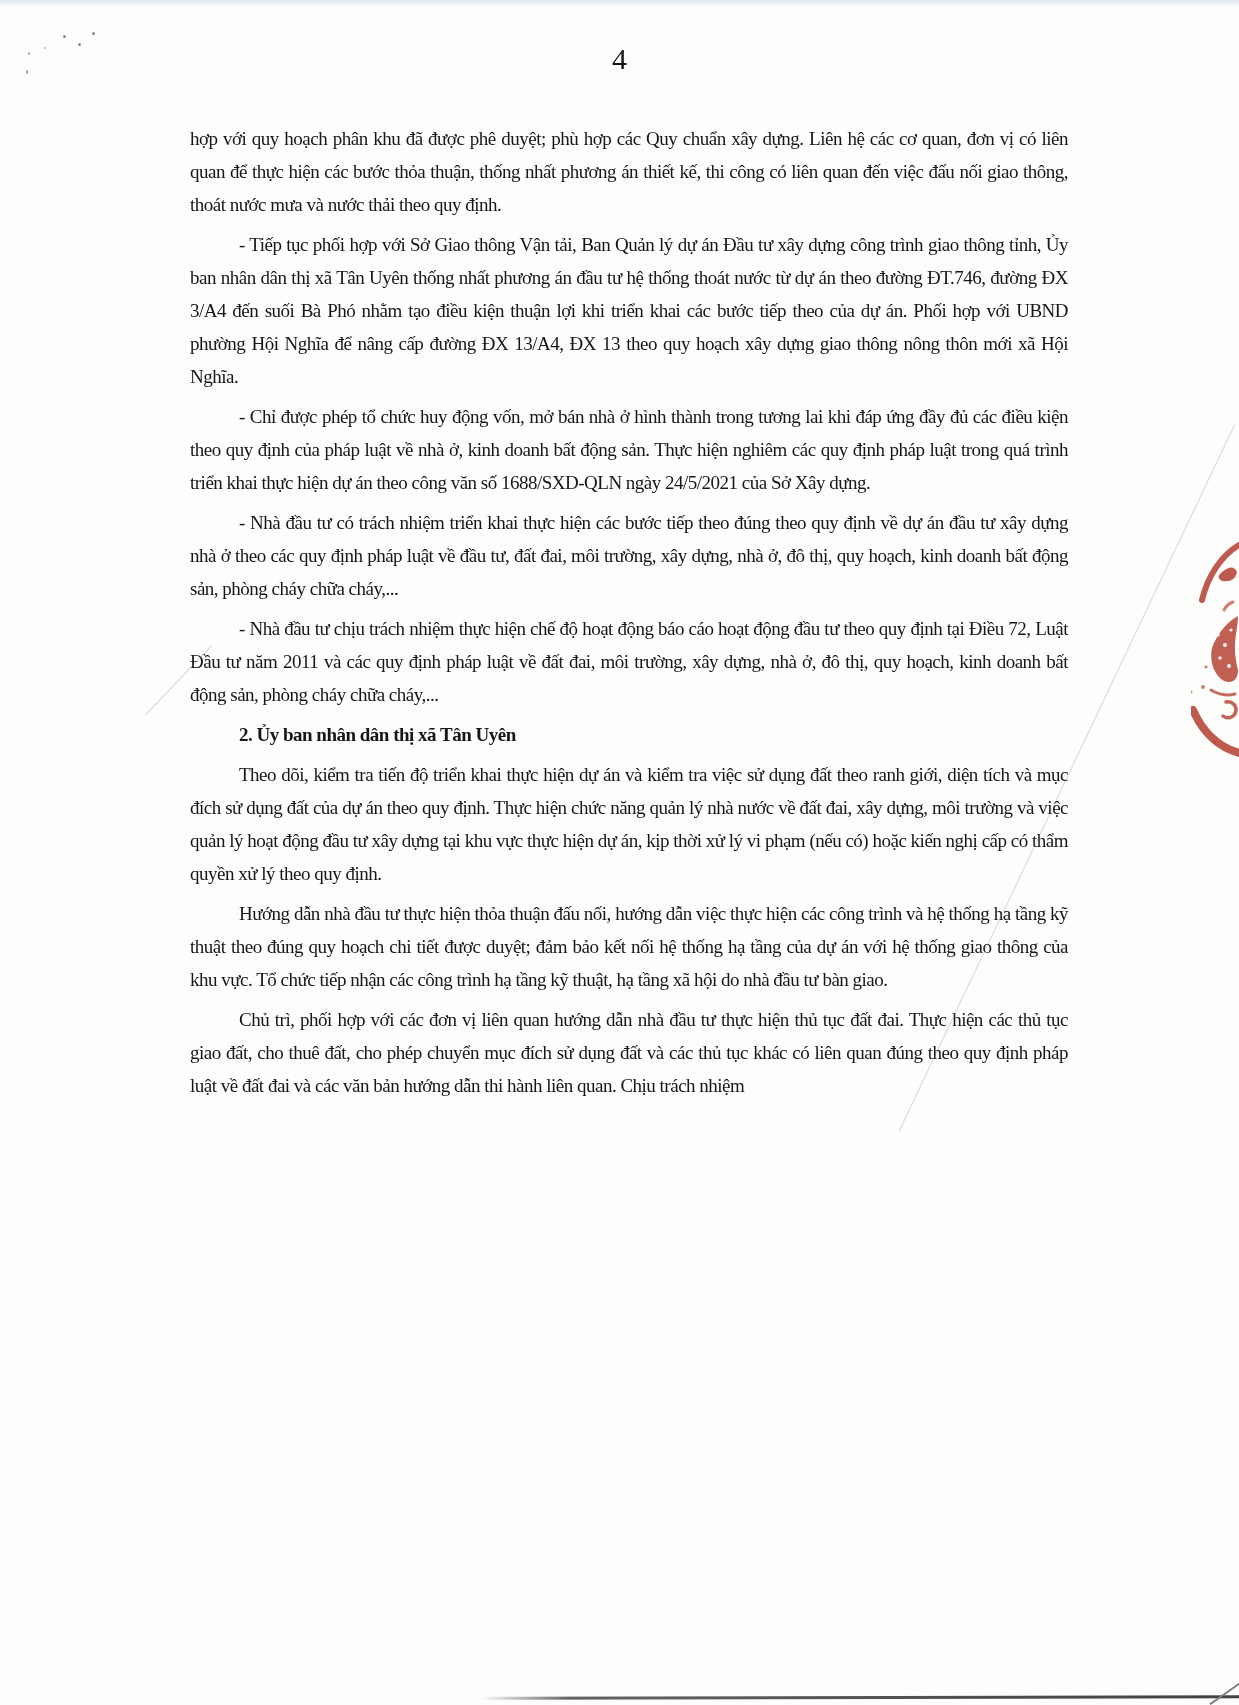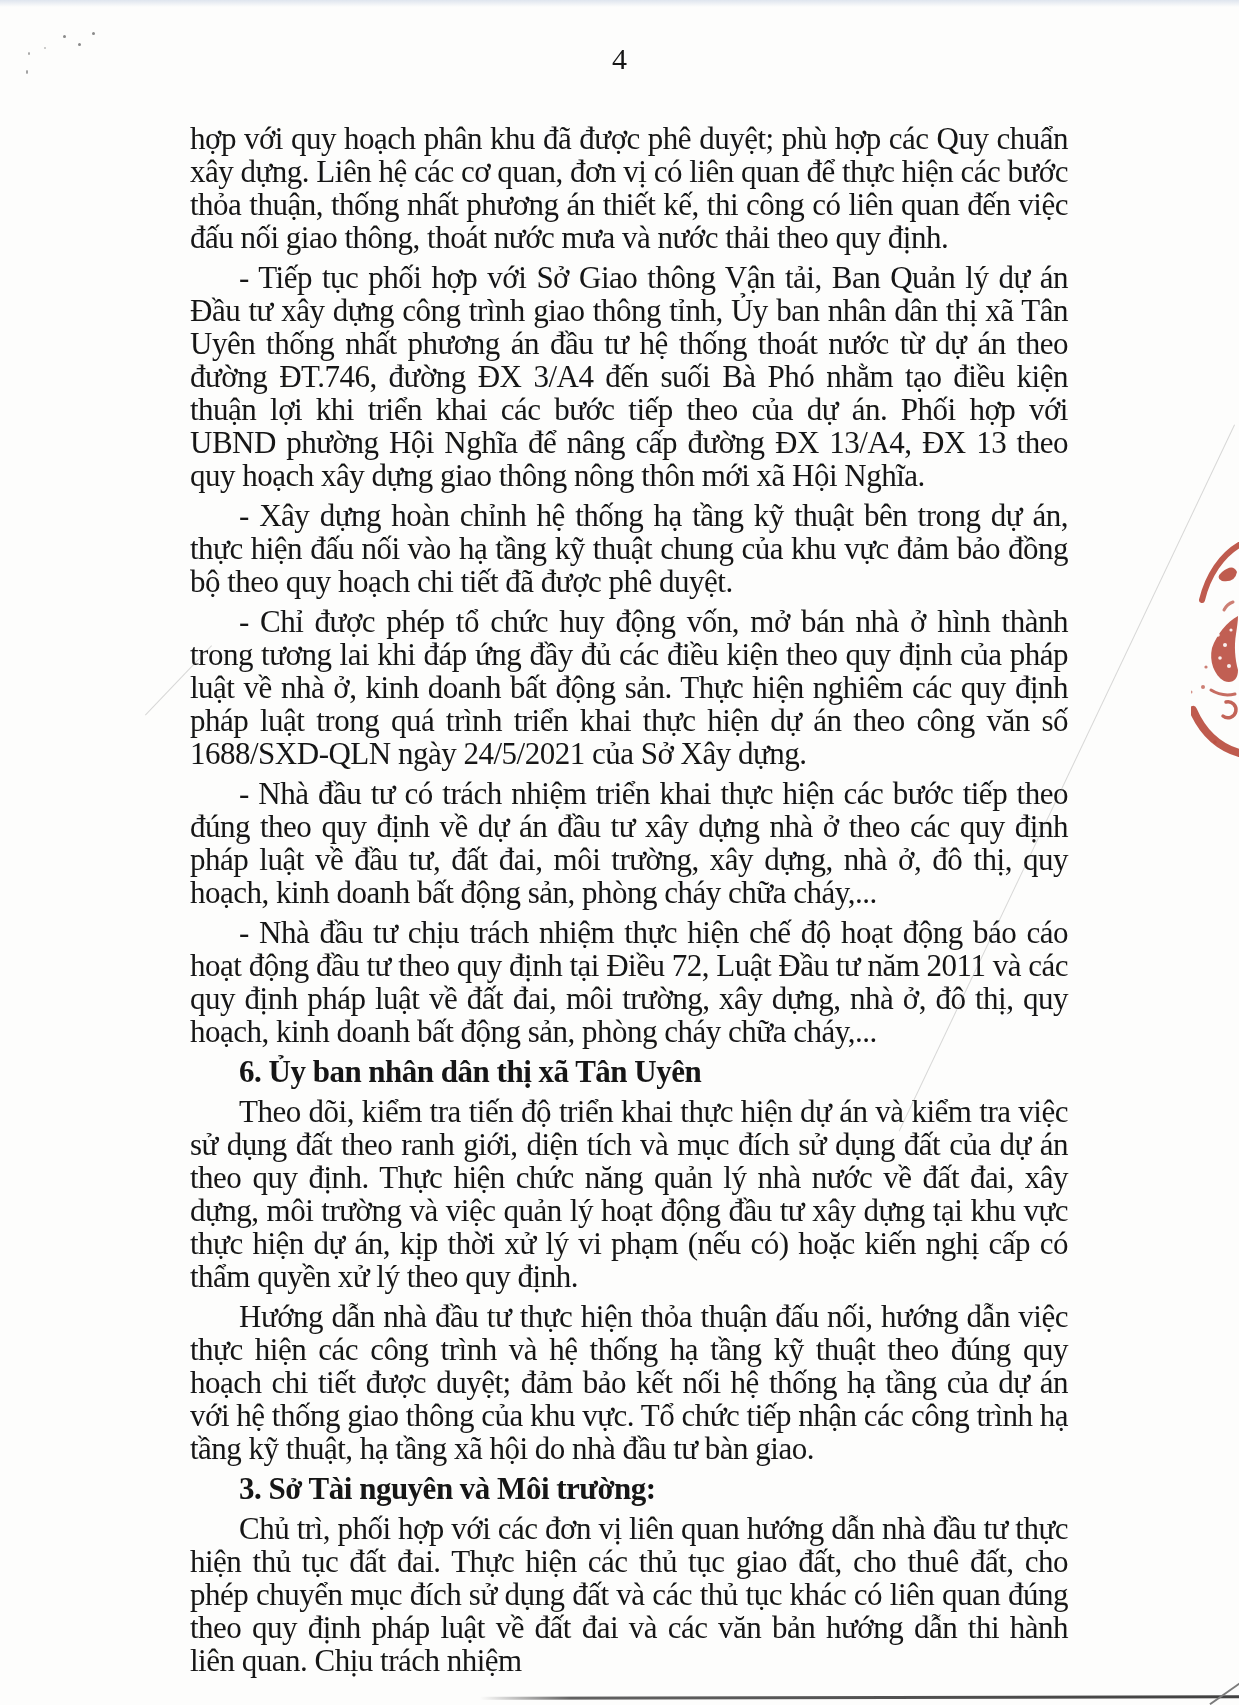--- a/index.html
+++ b/index.html
@@ -19,21 +19,21 @@
   .page-number {
     position: absolute;
     top: 42px; left: 0; width: 100%;
     text-align: center;
     font-size: 30px;
     line-height: 34px;
   }
   .content {
     position: absolute;
     left: 190px; top: 122px; width: 878px;
-    font-size: 31px;
+    font-size: 19px;
     line-height: 33px;
     text-align: justify;
     letter-spacing: -0.5px;
   }
   .content p { margin: 0 0 7px 0; text-indent: 49px; }
   .content p.no-indent { text-indent: 0; }
   .content p.heading { font-weight: bold; }
   .speck { position: absolute; border-radius: 50%; background: #8a8a8a; }
   .crease {
     position: absolute; height: 1px;
@@ -70,28 +70,26 @@
   <div class="speck" style="left:92px; top:32px; width:3px; height:3px;"></div>
   <div class="speck" style="left:28px; top:52px; width:2px; height:3px; background:#a5a5a5;"></div>
   <div class="speck" style="left:26px; top:70px; width:2px; height:4px; background:#9a9a9a;"></div>
   <div class="speck" style="left:44px; top:47px; width:2px; height:2px; background:#bdbdbd;"></div>
 
   <div class="page-number">4</div>
 
   <div class="content">
     <p class="no-indent">hợp với quy hoạch phân khu đã được phê duyệt; phù hợp các Quy chuẩn xây dựng. Liên hệ các cơ quan, đơn vị có liên quan để thực hiện các bước thỏa thuận, thống nhất phương án thiết kế, thi công có liên quan đến việc đấu nối giao thông, thoát nước mưa và nước thải theo quy định.</p>
     <p>- Tiếp tục phối hợp với Sở Giao thông Vận tải, Ban Quản lý dự án Đầu tư xây dựng công trình giao thông tỉnh, Ủy ban nhân dân thị xã Tân Uyên thống nhất phương án đầu tư hệ thống thoát nước từ dự án theo đường ĐT.746, đường ĐX 3/A4 đến suối Bà Phó nhằm tạo điều kiện thuận lợi khi triển khai các bước tiếp theo của dự án. Phối hợp với UBND phường Hội Nghĩa để nâng cấp đường ĐX 13/A4, ĐX 13 theo quy hoạch xây dựng giao thông nông thôn mới xã Hội Nghĩa.</p>
-    <p>- Xây dựng hoàn chỉnh hệ thống hạ tầng kỹ thuật bên trong dự án, thực hiện đấu nối vào hạ tầng kỹ thuật chung của khu vực đảm bảo đồng bộ theo quy hoạch chi tiết đã được phê duyệt.</p>
     <p>- Chỉ được phép tổ chức huy động vốn, mở bán nhà ở hình thành trong tương lai khi đáp ứng đầy đủ các điều kiện theo quy định của pháp luật về nhà ở, kinh doanh bất động sản. Thực hiện nghiêm các quy định pháp luật trong quá trình triển khai thực hiện dự án theo công văn số 1688/SXD-QLN ngày 24/5/2021 của Sở Xây dựng.</p>
     <p>- Nhà đầu tư có trách nhiệm triển khai thực hiện các bước tiếp theo đúng theo quy định về dự án đầu tư xây dựng nhà ở theo các quy định pháp luật về đầu tư, đất đai, môi trường, xây dựng, nhà ở, đô thị, quy hoạch, kinh doanh bất động sản, phòng cháy chữa cháy,...</p>
     <p>- Nhà đầu tư chịu trách nhiệm thực hiện chế độ hoạt động báo cáo hoạt động đầu tư theo quy định tại Điều 72, Luật Đầu tư năm 2011 và các quy định pháp luật về đất đai, môi trường, xây dựng, nhà ở, đô thị, quy hoạch, kinh doanh bất động sản, phòng cháy chữa cháy,...</p>
-    <p class="heading">6. Ủy ban nhân dân thị xã Tân Uyên</p>
+    <p class="heading">2. Ủy ban nhân dân thị xã Tân Uyên</p>
     <p>Theo dõi, kiểm tra tiến độ triển khai thực hiện dự án và kiểm tra việc sử dụng đất theo ranh giới, diện tích và mục đích sử dụng đất của dự án theo quy định. Thực hiện chức năng quản lý nhà nước về đất đai, xây dựng, môi trường và việc quản lý hoạt động đầu tư xây dựng tại khu vực thực hiện dự án, kịp thời xử lý vi phạm (nếu có) hoặc kiến nghị cấp có thẩm quyền xử lý theo quy định.</p>
     <p>Hướng dẫn nhà đầu tư thực hiện thỏa thuận đấu nối, hướng dẫn việc thực hiện các công trình và hệ thống hạ tầng kỹ thuật theo đúng quy hoạch chi tiết được duyệt; đảm bảo kết nối hệ thống hạ tầng của dự án với hệ thống giao thông của khu vực. Tổ chức tiếp nhận các công trình hạ tầng kỹ thuật, hạ tầng xã hội do nhà đầu tư bàn giao.</p>
-    <p class="heading">3. Sở Tài nguyên và Môi trường:</p>
     <p>Chủ trì, phối hợp với các đơn vị liên quan hướng dẫn nhà đầu tư thực hiện thủ tục đất đai. Thực hiện các thủ tục giao đất, cho thuê đất, cho phép chuyển mục đích sử dụng đất và các thủ tục khác có liên quan đúng theo quy định pháp luật về đất đai và các văn bản hướng dẫn thi hành liên quan. Chịu trách nhiệm</p>
   </div>
 
   <svg class="seal" width="48" height="218" viewBox="0 0 48 218" aria-hidden="true">
     <g fill="none" stroke-linecap="round" stroke="#b8493b">
       <path d="M48,3 C31,13 17,33 11,58" stroke-width="6" opacity="0.9"></path>
       <path d="M20,148 q11,7 24,4" stroke-width="3" opacity="0.8"></path>
       <path d="M35,160 a8,8 0 1 1 -3,14" stroke-width="3.5" opacity="0.85"></path>
       <path d="M2,168 C12,191 28,205 48,211" stroke-width="8" opacity="0.9"></path>
       <path d="M42,60 q-6,2 -9,8" stroke-width="3" opacity="0.7"></path>

